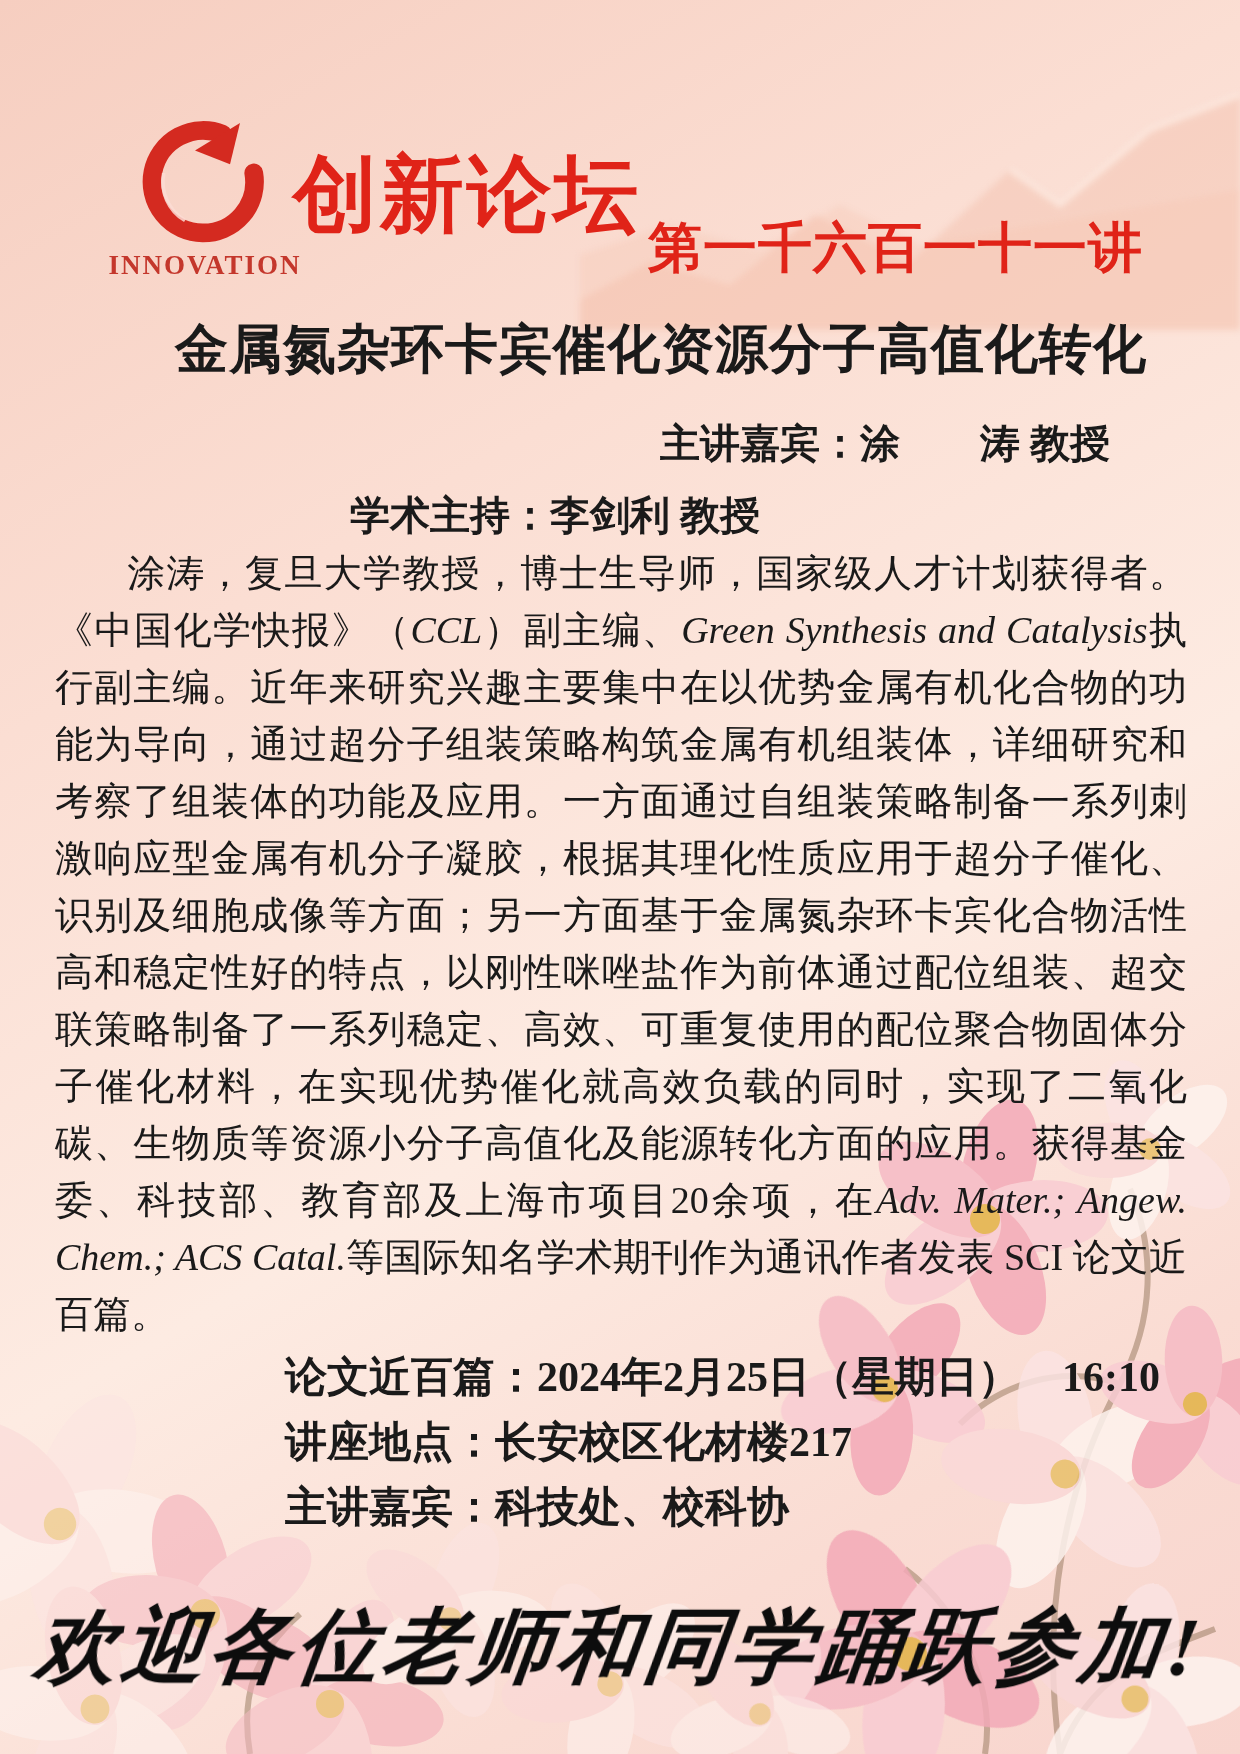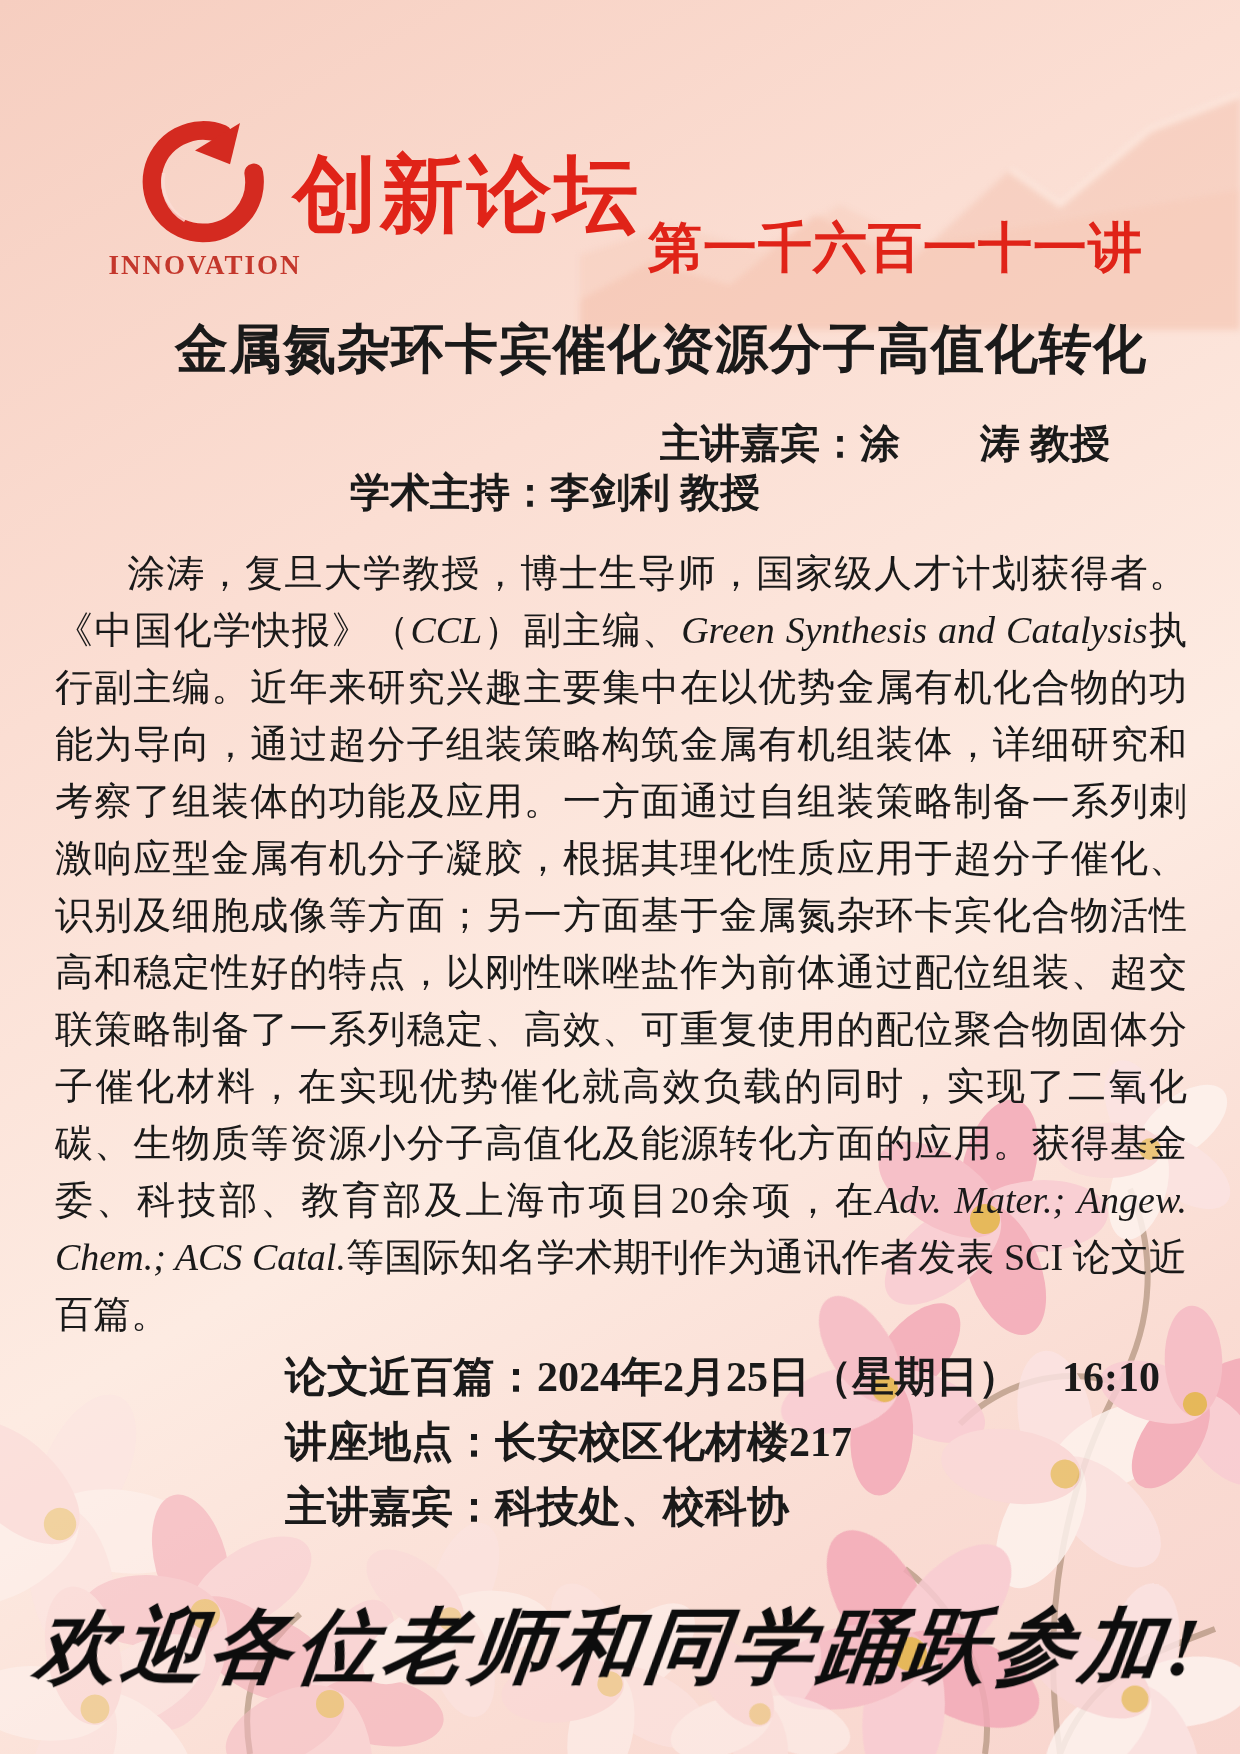--- a/index.html
+++ b/index.html
@@ -23,21 +23,21 @@
   .forum-title{position:absolute;left:293px;top:138px;font-family:"Liberation Sans","DejaVu Sans",sans-serif;
     font-size:84px;font-weight:900;color:#e02318;letter-spacing:3px;}
   .lecture-no{position:absolute;left:648px;top:186px;font-family:"Liberation Sans","DejaVu Sans",sans-serif;
     font-size:54px;font-weight:900;color:#e02318;letter-spacing:1px;margin-top:26px;}
 
   
   .lecture-title{position:absolute;top:314px;left:0;width:1240px;text-align:center;
     font-size:53px;font-weight:700;letter-spacing:1px;padding-left:41px;}
   .guest-line{position:absolute;left:0;width:1110px;text-align:center;font-size:40px;font-weight:700;}
   .guest-speaker{top:416px;text-align:right;}
-  .guest-host{top:465px;}
+  .guest-host{top:488px;}
 
   
   .bio{position:absolute;top:545px;left:55px;width:1132px;
     font-size:38px;line-height:57px;text-align:justify;text-indent:1.9em;}
   .bio .italic{font-style:italic;margin-top:10px;}
 
   
   .details{position:absolute;left:285px;top:1345px;font-size:42px;font-weight:700;line-height:65px;}
   .details .row{white-space:nowrap;}
 

